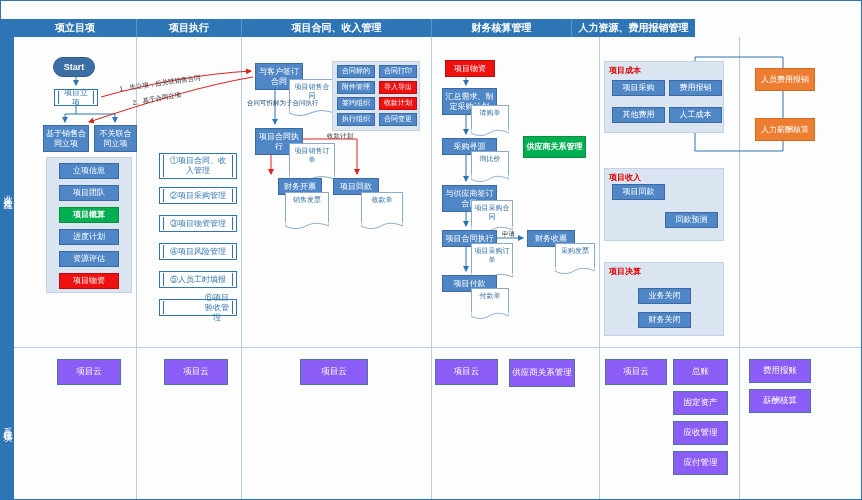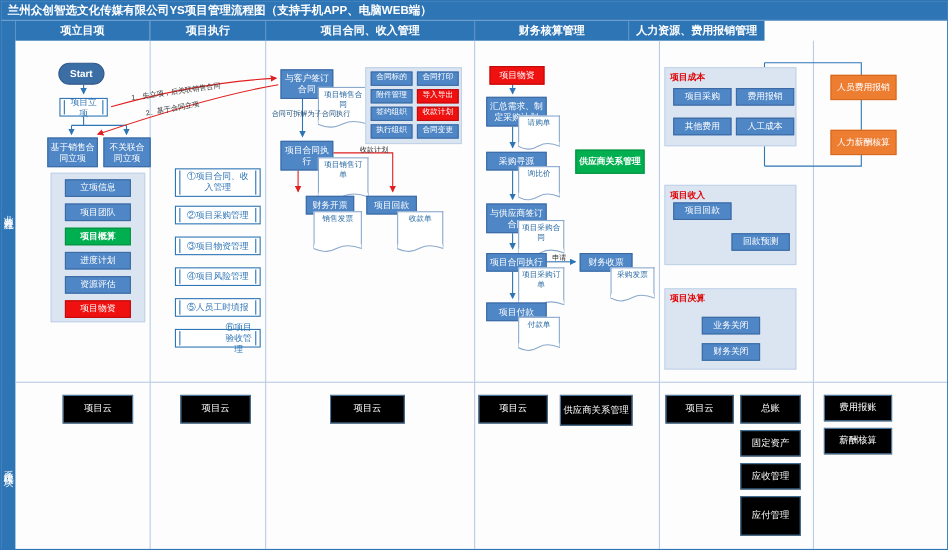--- a/index.html
+++ b/index.html
@@ -30,31 +30,30 @@
         padding:1px 7px;}
   .proc::before,.proc::after{content:'';position:absolute;top:1px;bottom:1px;width:1px;background:#2e75b6;}
   .proc::before{left:3px;}.proc::after{right:3px;}
   .panel{position:absolute;background:#dbe5f2;border:1px solid #c2d3e8;box-sizing:border-box;}
   .panel-title{position:absolute;color:#e00000;font-weight:bold;font-size:8px;white-space:nowrap;}
   .doc{position:absolute;background:#fff;border:1px solid #8aa9cc;border-bottom:none;box-sizing:border-box;
         color:#2e6da4;font-size:7px;line-height:1.25;text-align:center;padding:3px 2px 0;
         display:flex;align-items:flex-start;justify-content:center;}
   .doc svg{position:absolute;left:-1px;bottom:-6px;width:calc(100% + 2px);height:8px;}
   .note{position:absolute;font-size:6.5px;color:#333;white-space:nowrap;transform-origin:left top;}
-  .sys{position:absolute;background:#000000;border:1px solid #49779f;color:#fff;font-size:8.5px;
+  .sys{position:absolute;background:#8b5cf6;border:1px solid #49779f;color:#fff;font-size:8.5px;
         display:flex;align-items:center;justify-content:center;text-align:right;box-sizing:border-box;
         padding:1px 2px;}
   .connectors{position:absolute;left:0;top:0;width:862px;height:500px;pointer-events:none;}
 </style>
 </head>
 <body>
 
 <div class="page">
 
-  <div class="titlebar">兰州众创智选文化传媒有限公司YS项目管理流程图（支持手机APP、电脑WEB端）</div>
 
   <div class="headers">
     <div class="hcell" style="width:122px">项立目项</div>
     <div class="hcell" style="width:105px">项目执行</div>
     <div class="hcell" style="width:190px">项目合同、收入管理</div>
     <div class="hcell" style="width:140px">财务核算管理</div>
     <div class="hcell" style="width:124px">人力资源、费用报销管理</div>
   </div>
 
   <div class="side-strip"></div>
@@ -233,17 +232,17 @@
 
   <div class="sys" style="left:56px;top:358px;width:64px;height:26px;">项目云</div>
   <div class="sys" style="left:163px;top:358px;width:64px;height:26px;">项目云</div>
   <div class="sys" style="left:299px;top:358px;width:68px;height:26px;">项目云</div>
   <div class="sys" style="left:434px;top:358px;width:63px;height:26px;">项目云</div>
   <div class="sys" style="left:508px;top:358px;width:66px;height:28px;">供应商关系管理</div>
   <div class="sys" style="left:604px;top:358px;width:62px;height:26px;">项目云</div>
   <div class="sys" style="left:672px;top:358px;width:55px;height:26px;">总账</div>
   <div class="sys" style="left:672px;top:390px;width:55px;height:24px;">固定资产</div>
   <div class="sys" style="left:672px;top:420px;width:55px;height:24px;">应收管理</div>
-  <div class="sys" style="left:672px;top:450px;width:55px;height:36px;">应付管理</div>
+  <div class="sys" style="left:672px;top:450px;width:55px;height:24px;">应付管理</div>
   <div class="sys" style="left:748px;top:358px;width:62px;height:24px;">费用报账</div>
   <div class="sys" style="left:748px;top:388px;width:62px;height:24px;">薪酬核算</div>
 
 </div>
 
 </body></html>

